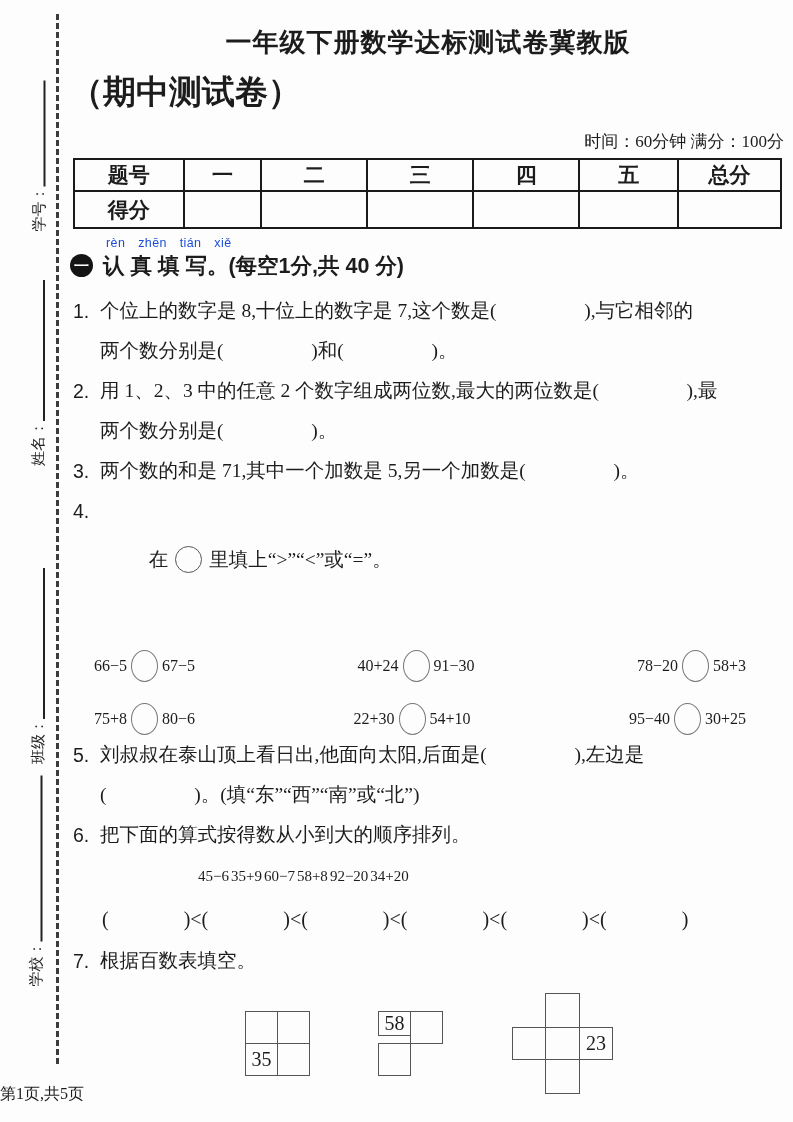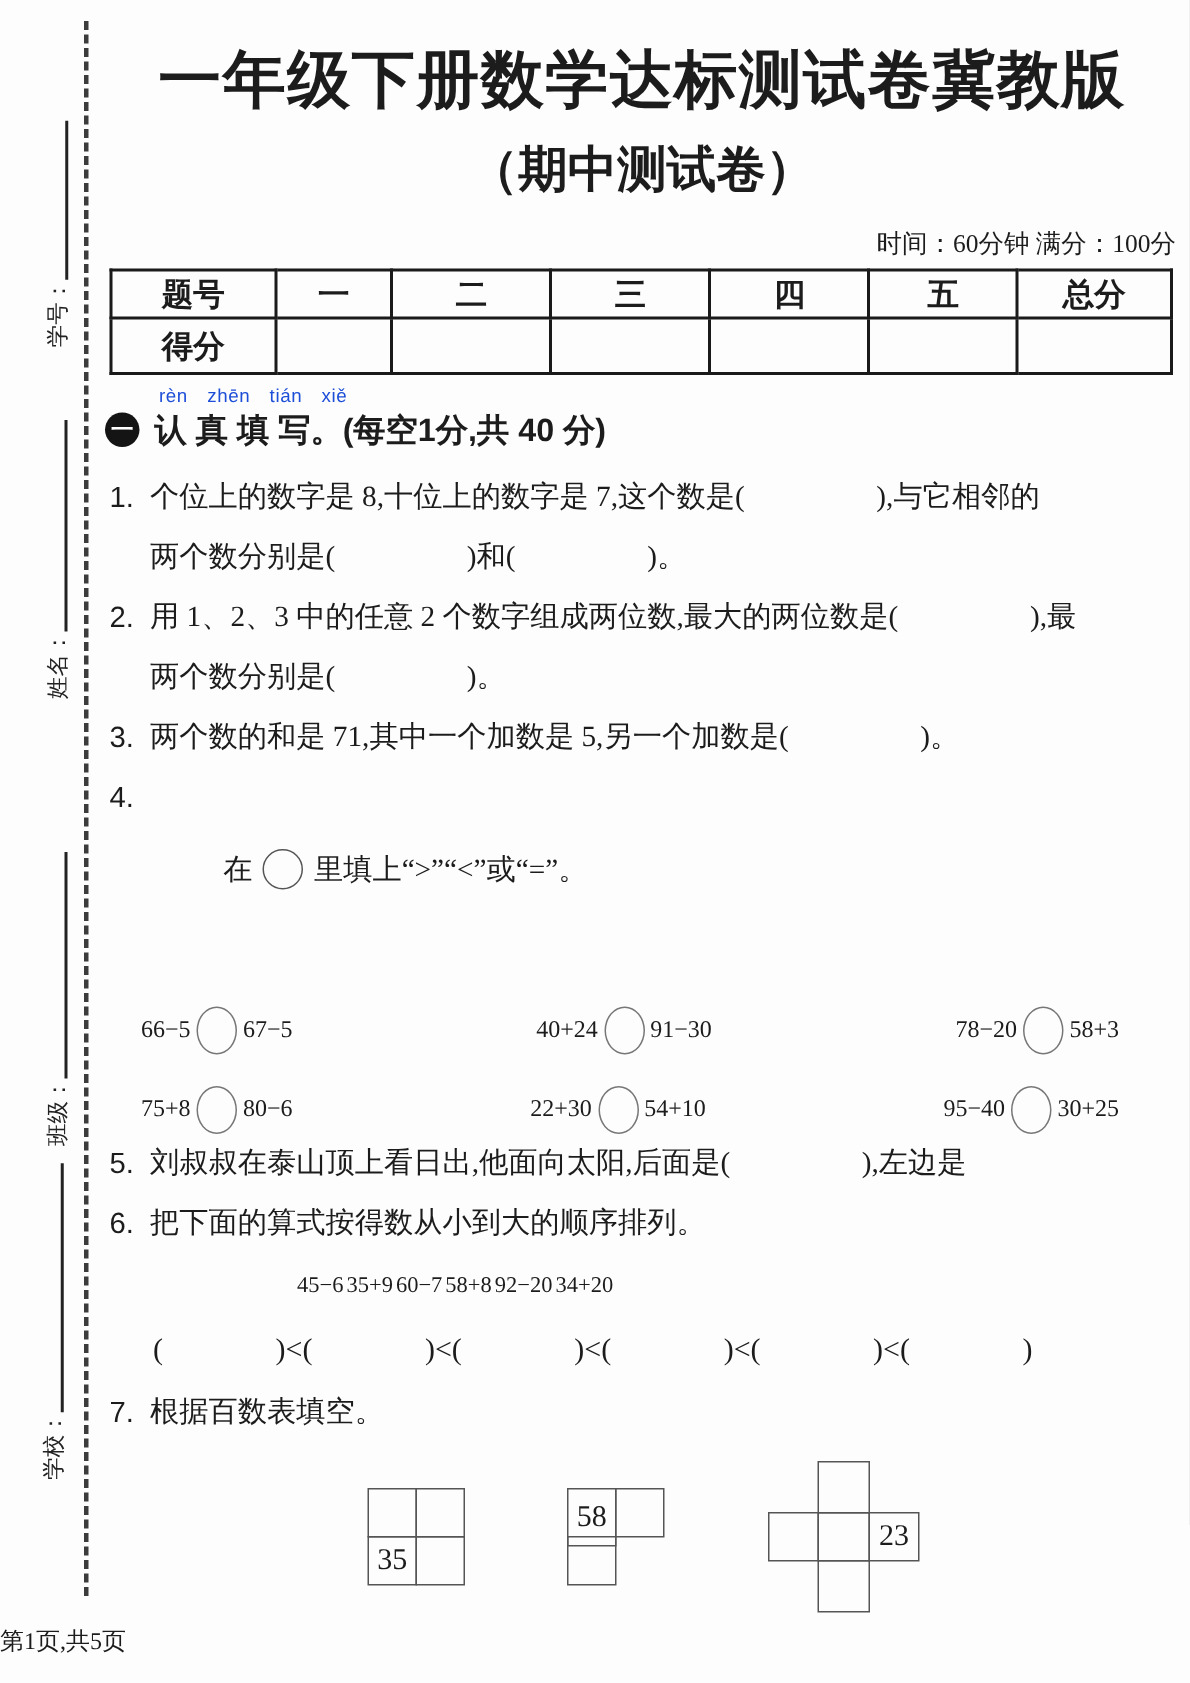--- a/index.html
+++ b/index.html
@@ -22,22 +22,22 @@
   }
   .margin-field .blank { display:inline-block; border-bottom:2px solid #222; height:14px; }
   .mf-xuehao { top:143px; left:-39px; width:155px; }
   .mf-xingming { top:360px; left:-57px; width:190px; }
   .mf-banji { top:653px; left:-62px; width:200px; }
   .mf-xuexiao { top:868px; left:-72px; width:215px; }
 
   
   .content { position:absolute; left:70px; top:0; width:716px; }
 
-  .title { margin-top:25px; text-align:center; font-size:42px; font-weight:bold; letter-spacing:1px; }
-  .subtitle { margin-top:10px; text-align:center; font-size:33px; font-weight:bold; }
+  .title { margin-top:25px; text-align:center; font-size:26px; font-weight:bold; letter-spacing:1px; }
+  .subtitle { margin-top:10px; text-align:left; font-size:33px; font-weight:bold; }
   .meta { margin-top:15px; text-align:right; font-size:17px; padding-right:2px; }
 
   table.score { width:99%; margin:5px 0 0 3px; border-collapse:collapse; table-layout:fixed; }
   table.score td {
     border:2px solid #1a1a1a; text-align:center; vertical-align:middle;
     font-family:"Liberation Sans","DejaVu Sans",sans-serif; font-weight:bold; font-size:21px;
   }
   tr.hdr td { height:28px; }
   tr.scr td { height:37px; }
   td.c0 { width:15.5%; } td.c1 { width:11%; } td.c2 { width:15%; } td.c3 { width:15%; }
@@ -203,20 +203,21 @@
         <span class="cmp">
           <span>95−40</span>
             <span class="cmp-circ"></span>
             <span>30+25</span>
         </span>
       </div>
 
       <div class="q">
         <span class="qno">5.</span>
         <div class="q-line">刘叔叔在泰山顶上看日出,他面向太阳,后面是(                  ),左边是</div>
+        <div class="q-line">(                  )。(填“东”“西”“南”或“北”)</div>
       </div>
 
       <div class="q">
         <span class="qno">6.</span>
         <div class="q-line">把下面的算式按得数从小到大的顺序排列。</div>
       </div>
 
       <div class="expr-row">
         <span>45−6</span>
         <span>35+9</span>
@@ -236,21 +237,21 @@
       <div class="shapes">
 
         <div class="shape" style="left:175px; top:18px; width:66px; height:66px">
           <div class="cell" style="left:0; top:0; width:33px; height:33px"></div>
           <div class="cell" style="left:32px; top:0; width:33px; height:33px"></div>
           <div class="cell" style="left:0; top:32px; width:33px; height:33px">35</div>
           <div class="cell" style="left:32px; top:32px; width:33px; height:33px"></div>
         </div>
 
         <div class="shape" style="left:308px; top:18px; width:66px; height:66px">
-          <div class="cell" style="left:0; top:0; width:33px; height:39px">58</div>
+          <div class="cell" style="left:0; top:0; width:33px; height:25px">58</div>
           <div class="cell" style="left:32px; top:0; width:33px; height:33px"></div>
           <div class="cell" style="left:0; top:32px; width:33px; height:33px"></div>
         </div>
 
         <div class="shape" style="left:442px; top:0; width:101px; height:101px">
           <div class="cell" style="left:33px; top:0; width:35px; height:35px"></div>
           <div class="cell" style="left:0; top:34px; width:34px; height:33px"></div>
           <div class="cell" style="left:33px; top:34px; width:35px; height:33px"></div>
           <div class="cell" style="left:67px; top:34px; width:34px; height:33px">23</div>
           <div class="cell" style="left:33px; top:66px; width:35px; height:35px"></div>

